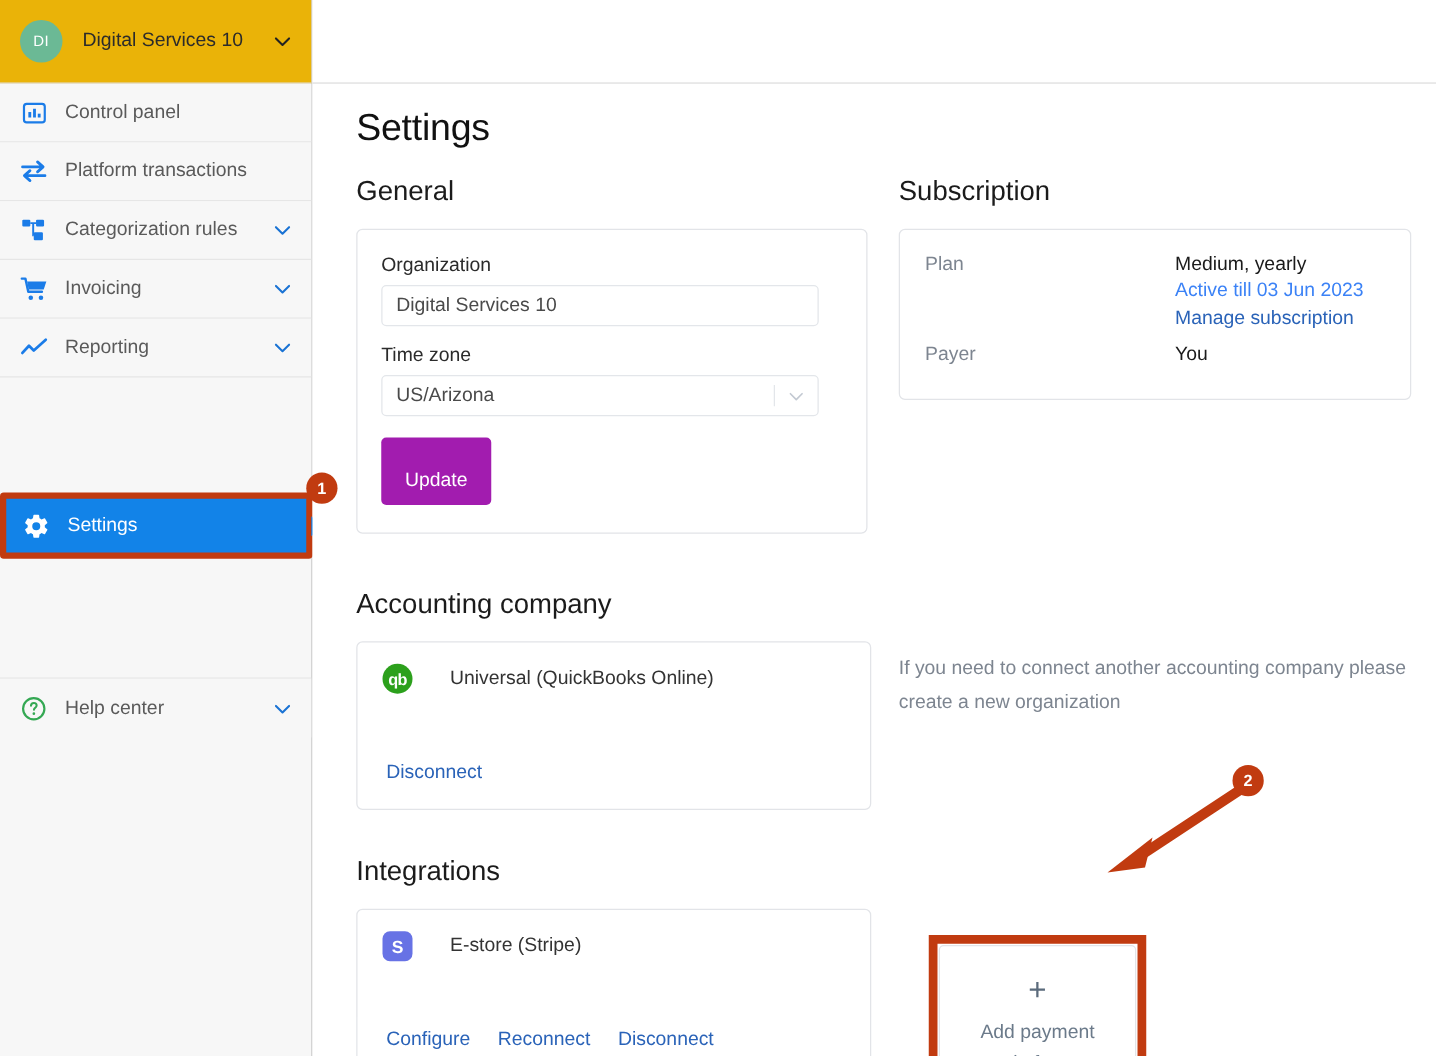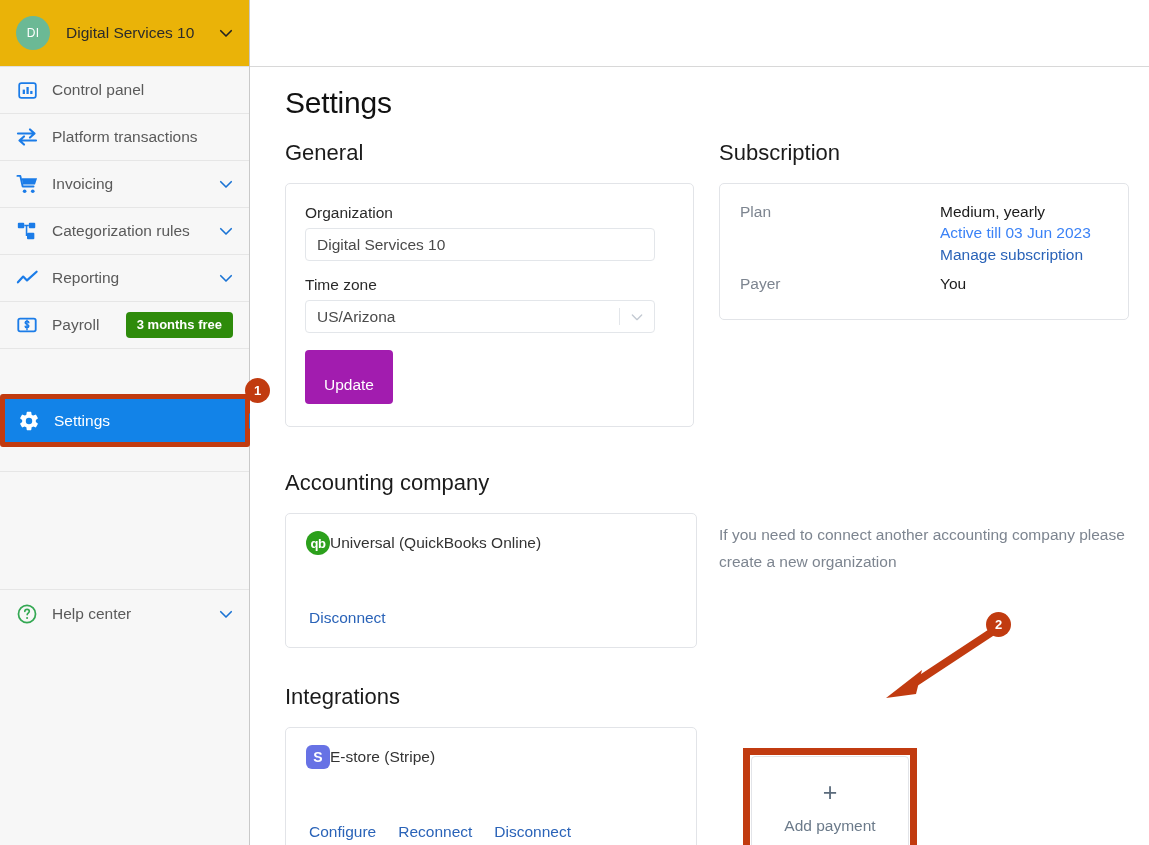--- a/index.html
+++ b/index.html
@@ -238,21 +238,21 @@
   }
 
   
   .conn-card {
     width: 412px;
     height: 135px;
     padding: 17px 20px 0;
     position: relative;
   }
   .conn-head { display: flex; align-items: center; }
-  .conn-title { font-size: 15.5px; color: #333; padding-left: 0; }
+  .conn-title { font-size: 15.5px; color: #333; padding-left: 30px; }
   .conn-links {
     position: absolute;
     left: 23px; bottom: 20px;
     display: flex; gap: 22px;
   }
   .qb-logo {
     width: 24px; height: 24px; border-radius: 50%;
     background: #2ca01c;
     color: #fff;
     font-size: 13px; font-weight: bold;
@@ -330,75 +330,64 @@
     </div>
 
     <div class="nav-item">
       <span class="ico">
         <svg width="24" height="24" viewBox="0 0 24 24">
             <path d="M3 8.5h16M15 4.5l4.5 4-4.5 4" fill="none" stroke="#1b7ce8" stroke-width="2.2" stroke-linecap="round" stroke-linejoin="round"></path>
             <path d="M21 15.5H5M9 11.5l-4.5 4 4.5 4" fill="none" stroke="#1b7ce8" stroke-width="2.2" stroke-linecap="round" stroke-linejoin="round"></path>
           </svg>
       </span>
       <span class="lbl">Platform transactions</span>
+    </div>
+
+    <div class="nav-item">
+      <span class="ico">
+        <svg width="22" height="22" viewBox="0 0 24 24">
+            <rect x="2" y="3" width="7" height="6" rx="1" fill="#1b7ce8"></rect>
+            <rect x="14" y="3" width="7" height="6" rx="1" fill="#1b7ce8"></rect>
+            <rect x="12" y="14" width="8" height="7" rx="1" fill="#1b7ce8"></rect>
+            <path d="M9 6h5M11.5 6v10.5h.5" fill="none" stroke="#1b7ce8" stroke-width="1.7"></path>
+          </svg>
+      </span>
+      <span class="lbl">Categorization rules</span>
+      <svg class="chev blue" viewBox="0 0 24 24">
+          <path d="M5 9l7 7 7-7"></path>
+        </svg>
     </div>
 
     <div class="nav-item">
       <span class="ico">
         <svg width="23" height="23" viewBox="0 0 24 24">
             <path d="M1.5 3h3l2.4 11h11.4" fill="none" stroke="#1b7ce8" stroke-width="2" stroke-linecap="round" stroke-linejoin="round"></path>
             <path d="M6 5.5h16l-2.2 6.5H7.2z" fill="#1b7ce8"></path>
             <circle cx="9" cy="19" r="1.9" fill="#1b7ce8"></circle>
             <circle cx="17.5" cy="19" r="1.9" fill="#1b7ce8"></circle>
           </svg>
       </span>
       <span class="lbl">Invoicing</span>
       <svg class="chev blue" viewBox="0 0 24 24">
           <path d="M5 9l7 7 7-7"></path>
         </svg>
     </div>
 
     <div class="nav-item">
       <span class="ico">
-        <svg width="22" height="22" viewBox="0 0 24 24">
-            <rect x="2" y="3" width="7" height="6" rx="1" fill="#1b7ce8"></rect>
-            <rect x="14" y="3" width="7" height="6" rx="1" fill="#1b7ce8"></rect>
-            <rect x="12" y="14" width="8" height="7" rx="1" fill="#1b7ce8"></rect>
-            <path d="M9 6h5M11.5 6v10.5h.5" fill="none" stroke="#1b7ce8" stroke-width="1.7"></path>
-          </svg>
-      </span>
-      <span class="lbl">Categorization rules</span>
-      <svg class="chev blue" viewBox="0 0 24 24">
-          <path d="M5 9l7 7 7-7"></path>
-        </svg>
-    </div>
-
-    <div class="nav-item">
-      <span class="ico">
         <svg width="23" height="23" viewBox="0 0 24 24">
             <path d="M2 16l5.5-6 4 4L21.5 5" fill="none" stroke="#1b7ce8" stroke-width="2.3" stroke-linecap="round" stroke-linejoin="round"></path>
           </svg>
       </span>
       <span class="lbl">Reporting</span>
       <svg class="chev blue" viewBox="0 0 24 24">
           <path d="M5 9l7 7 7-7"></path>
         </svg>
     </div>
 
-    <div class="nav-item">
-      <span class="ico">
-        <svg width="22" height="22" viewBox="0 0 24 24">
-            <rect x="2.5" y="5" width="19" height="14" rx="2" fill="none" stroke="#1b7ce8" stroke-width="2"></rect>
-            <path d="M14 9.5c0-1-1-1.6-2-1.6s-2 .6-2 1.6 1 1.4 2 1.8 2 .8 2 1.9-1 1.7-2 1.7-2-.6-2-1.6M12 6.7v10.6" fill="none" stroke="#1b7ce8" stroke-width="1.6" stroke-linecap="round"></path>
-          </svg>
-      </span>
-      <span class="lbl" style="flex:0 0 auto;">Payroll</span>
-      <span style="flex:1 1 auto;"></span>
-      <span class="badge">3 months free</span>
-    </div>
 
     <div class="nav-spacer"></div>
 
     <div style="height:118px;border-bottom:1px solid #e6e6e6;"></div>
 
     <div class="nav-item" style="border-bottom:none;">
       <span class="ico">
         <svg width="22" height="22" viewBox="0 0 24 24">
             <circle cx="12" cy="12" r="9.3" fill="none" stroke="#34a853" stroke-width="1.9"></circle>
             <path d="M9.6 9.3c0-1.5 1.2-2.4 2.5-2.4 1.4 0 2.4 1 2.4 2.2 0 1.9-2.3 2-2.3 3.7" fill="none" stroke="#34a853" stroke-width="1.8" stroke-linecap="round"></path>

